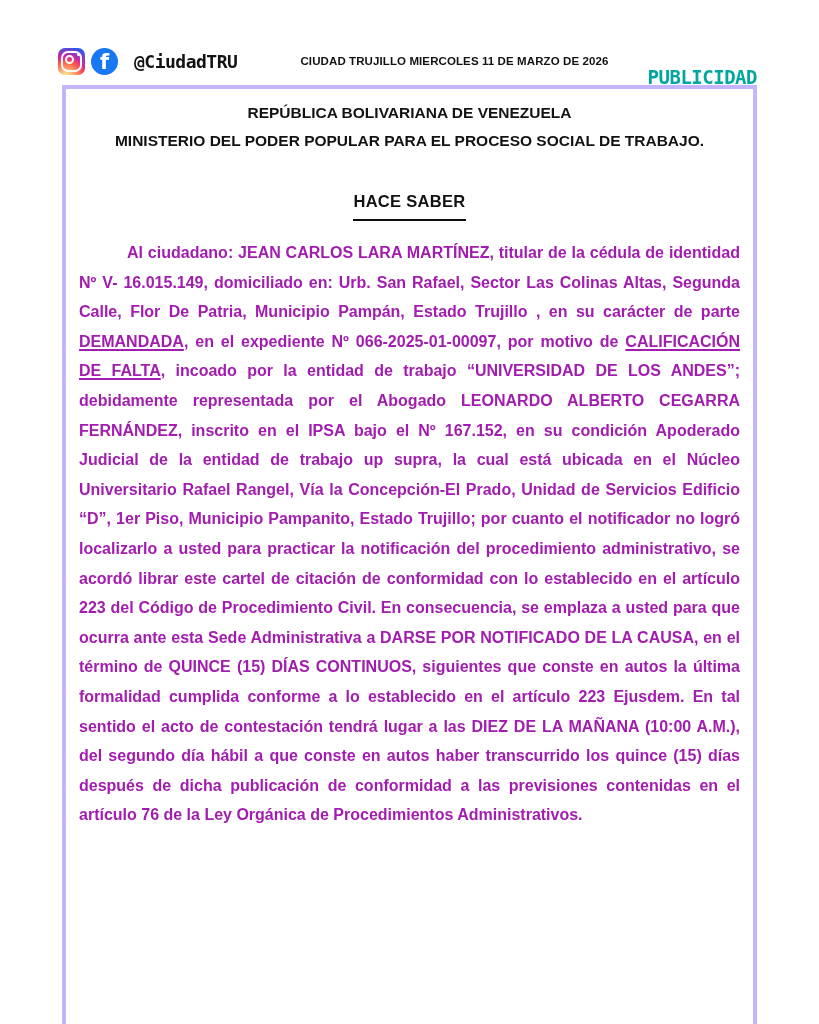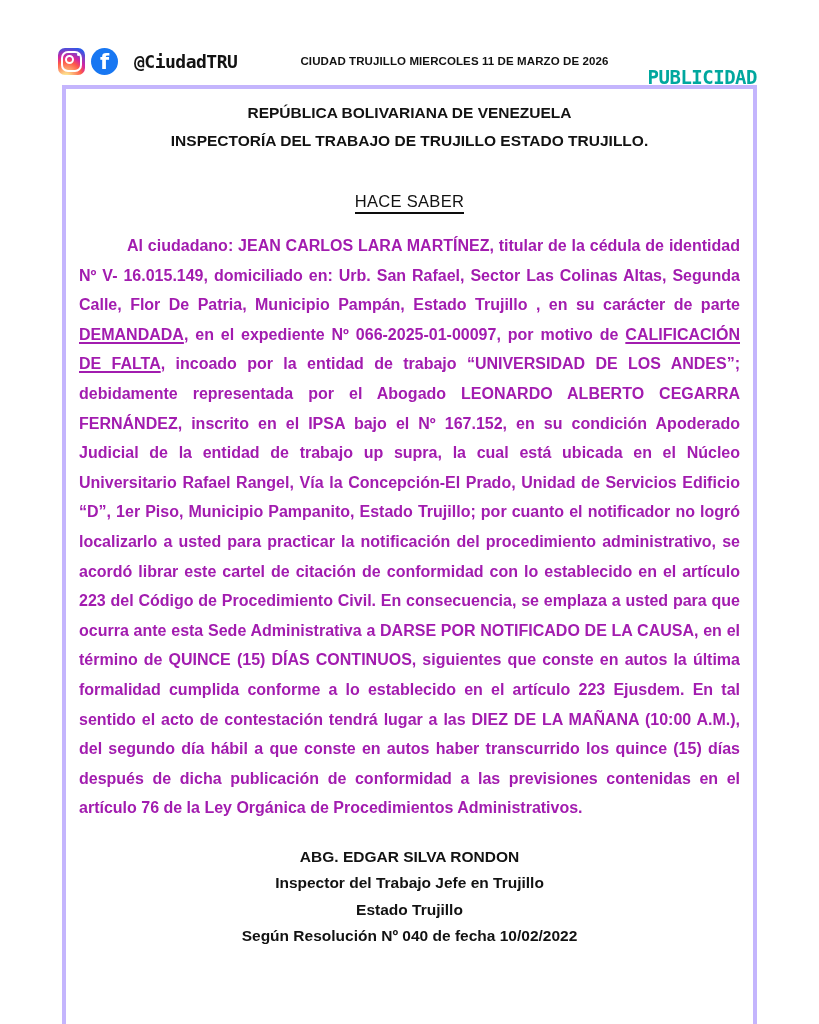--- a/index.html
+++ b/index.html
@@ -61,23 +61,23 @@
     left: 62px; top: 85px;
     width: 695px; height: 1004px;
     border: 4px solid #c4b5fd;
     background: #ffffff;
     padding: 10px 13px 0 13px;
   }
   .gov-heading { text-align: center; font-weight: bold; font-size: 15.5px; line-height: 28px; }
   .hace-saber-wrap { text-align: center; margin-top: 37px; }
   .hace-saber {
     display: inline-block;
-    font-weight: normal; font-size: 16.5px;
+    font-weight: bold; font-size: 16.5px;
     border-bottom: 2.5px solid #0d0d0d;
-    padding-bottom: 1px;
+    padding-bottom: 8px;
     letter-spacing: 0.3px;
   }
   .notice-body {
     margin-top: 17px;
     font-weight: bold;
     font-size: 16px;
     line-height: 29.6px;
     text-align: justify;
     text-indent: 48px;
     color: #a21caf;
@@ -103,30 +103,24 @@
       <div class="handle">@CiudadTRU</div>
     </div>
     <div class="dateline">CIUDAD TRUJILLO MIERCOLES 11 DE MARZO DE 2026</div>
     <div class="publicidad" style="color: rgb(0, 167, 158); margin-top: 32px;">PUBLICIDAD</div>
   </div>
 
   <div class="notice-box">
 
     <div class="gov-heading">
       <div>REPÚBLICA BOLIVARIANA DE VENEZUELA</div>
-      <div>INSPECTORÍA DEL TRABAJO DE TRUJILLO ESTADO TRUJILLO.</div>
+      <div>MINISTERIO DEL PODER POPULAR PARA EL PROCESO SOCIAL DE TRABAJO.</div>
     </div>
 
     <div class="hace-saber-wrap">
       <span class="hace-saber">HACE SABER</span>
     </div>
 
     <p class="notice-body"><span>Al ciudadano: JEAN CARLOS LARA MARTÍNEZ, titular de la cédula de identidad Nº V- 16.015.149, domiciliado en: Urb. San Rafael, Sector Las Colinas Altas, Segunda Calle, Flor De Patria, Municipio Pampán, Estado Trujillo , en su carácter de parte </span><span class="u-seg">DEMANDADA</span><span>, en el expediente Nº 066-2025-01-00097, por motivo de </span><span class="u-seg">CALIFICACIÓN DE FALTA</span><span>, incoado por la entidad de trabajo “UNIVERSIDAD DE LOS ANDES”; debidamente representada por el Abogado LEONARDO ALBERTO CEGARRA FERNÁNDEZ, inscrito en el IPSA bajo el Nº 167.152, en su condición Apoderado Judicial de la entidad de trabajo up supra, la cual está ubicada en el Núcleo Universitario Rafael Rangel, Vía la Concepción-El Prado, Unidad de Servicios Edificio “D”, 1er Piso, Municipio Pampanito, Estado Trujillo; por cuanto el notificador no logró localizarlo a usted para practicar la notificación del procedimiento administrativo, se acordó librar este cartel de citación de conformidad con lo establecido en el artículo 223 del Código de Procedimiento Civil. En consecuencia, se emplaza a usted para que ocurra ante esta Sede Administrativa a DARSE POR NOTIFICADO DE LA CAUSA, en el término de QUINCE (15) DÍAS CONTINUOS, siguientes que conste en autos la última formalidad cumplida conforme a lo establecido en el artículo 223 Ejusdem. En tal sentido el acto de contestación tendrá lugar a las DIEZ DE LA MAÑANA (10:00 A.M.), del segundo día hábil a que conste en autos haber transcurrido los quince (15) días después de dicha publicación de conformidad a las previsiones contenidas en el artículo 76 de la Ley Orgánica de Procedimientos Administrativos.</span></p>
 
-    <div class="signature">
-      <div>ABG. EDGAR SILVA RONDON</div>
-      <div>Inspector del Trabajo Jefe en Trujillo</div>
-      <div>Estado Trujillo</div>
-      <div>Según Resolución Nº 040 de fecha 10/02/2022</div>
-    </div>
 
   </div>
 </div>
 
 </body></html>

